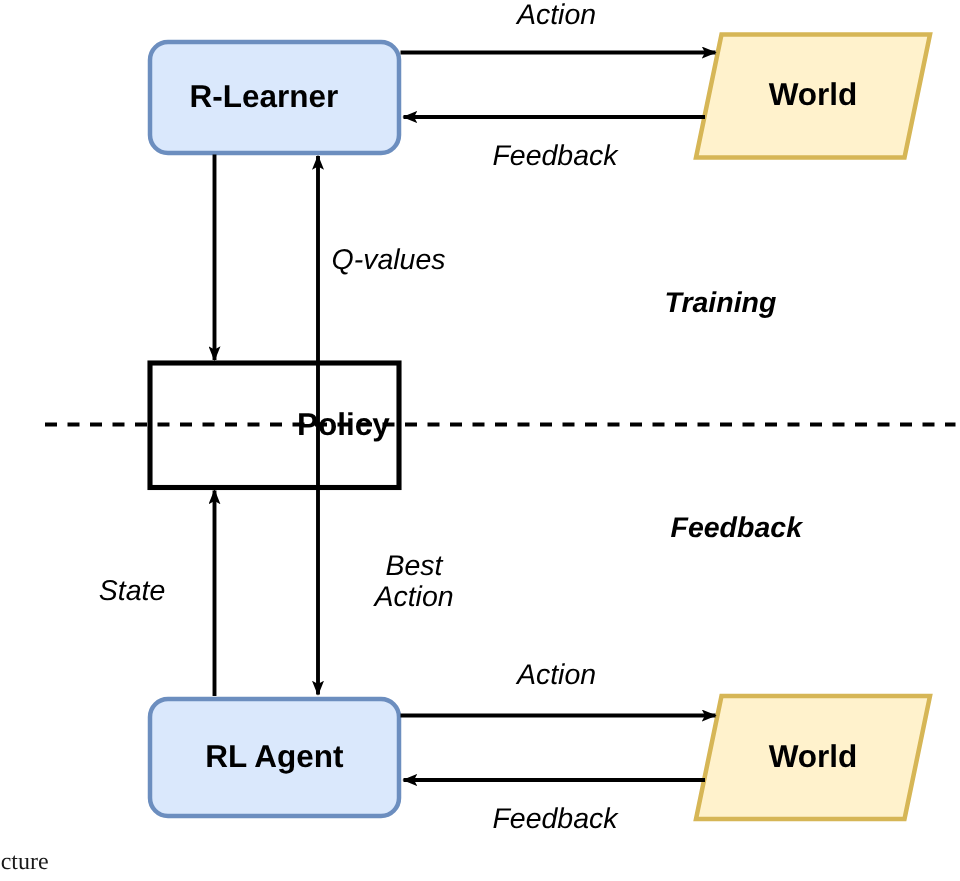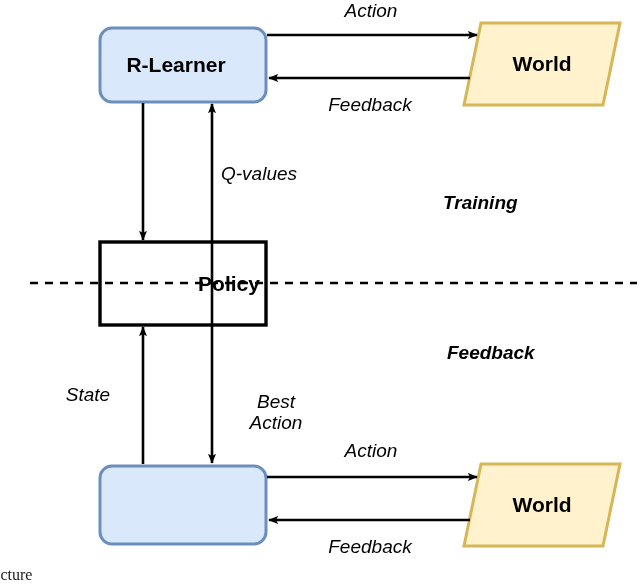--- a/index.html
+++ b/index.html
@@ -98,33 +98,34 @@
 
     <line x1="30" y1="283" x2="637" y2="283" stroke="#000000" stroke-width="2.6" stroke-dasharray="8 7"></line>
   </svg>
 
   <div class="node-label" style="left:100px; top:28px; width:152px; height:74px;">R-Learner</div>
 
   <div class="node-label" style="left:478px; top:23px; width:128px; height:82px;">World</div>
 
   <div class="node-label" style="left:100px; top:242px; width:166px; height:83px;margin-left:46px;">Policy</div>
 
+  <div class="node-label" style="left:100px; top:466px; width:166px; height:78px;">RL Agent</div>
 
   <div class="node-label" style="left:478px; top:464px; width:128px; height:82px;">World</div>
 
   <div class="edge-label" style="left:281px; top:0px; width:180px;">Action</div>
 
   <div class="edge-label" style="left:280px; top:94px; width:180px;">Feedback</div>
 
 
   <div class="edge-label" style="left:221px; top:163px; width:120px; text-align:left;">Q-values</div>
 
   <div class="edge-label" style="left:38px; top:384px; width:100px;">State</div>
 
-  <div class="edge-label" style="left:224px; top:367px; width:104px;margin-top:24px;">
+  <div class="edge-label" style="left:224px; top:367px; width:104px;">
     <span>Best</span><br>
     <span>Action</span>
   </div>
 
   <div class="edge-label" style="left:281px; top:440px; width:180px;">Action</div>
 
   <div class="edge-label" style="left:280px; top:536px; width:180px;">Feedback</div>
 
   <div class="phase-label" style="left:443px; top:192px;">Training</div>
 

